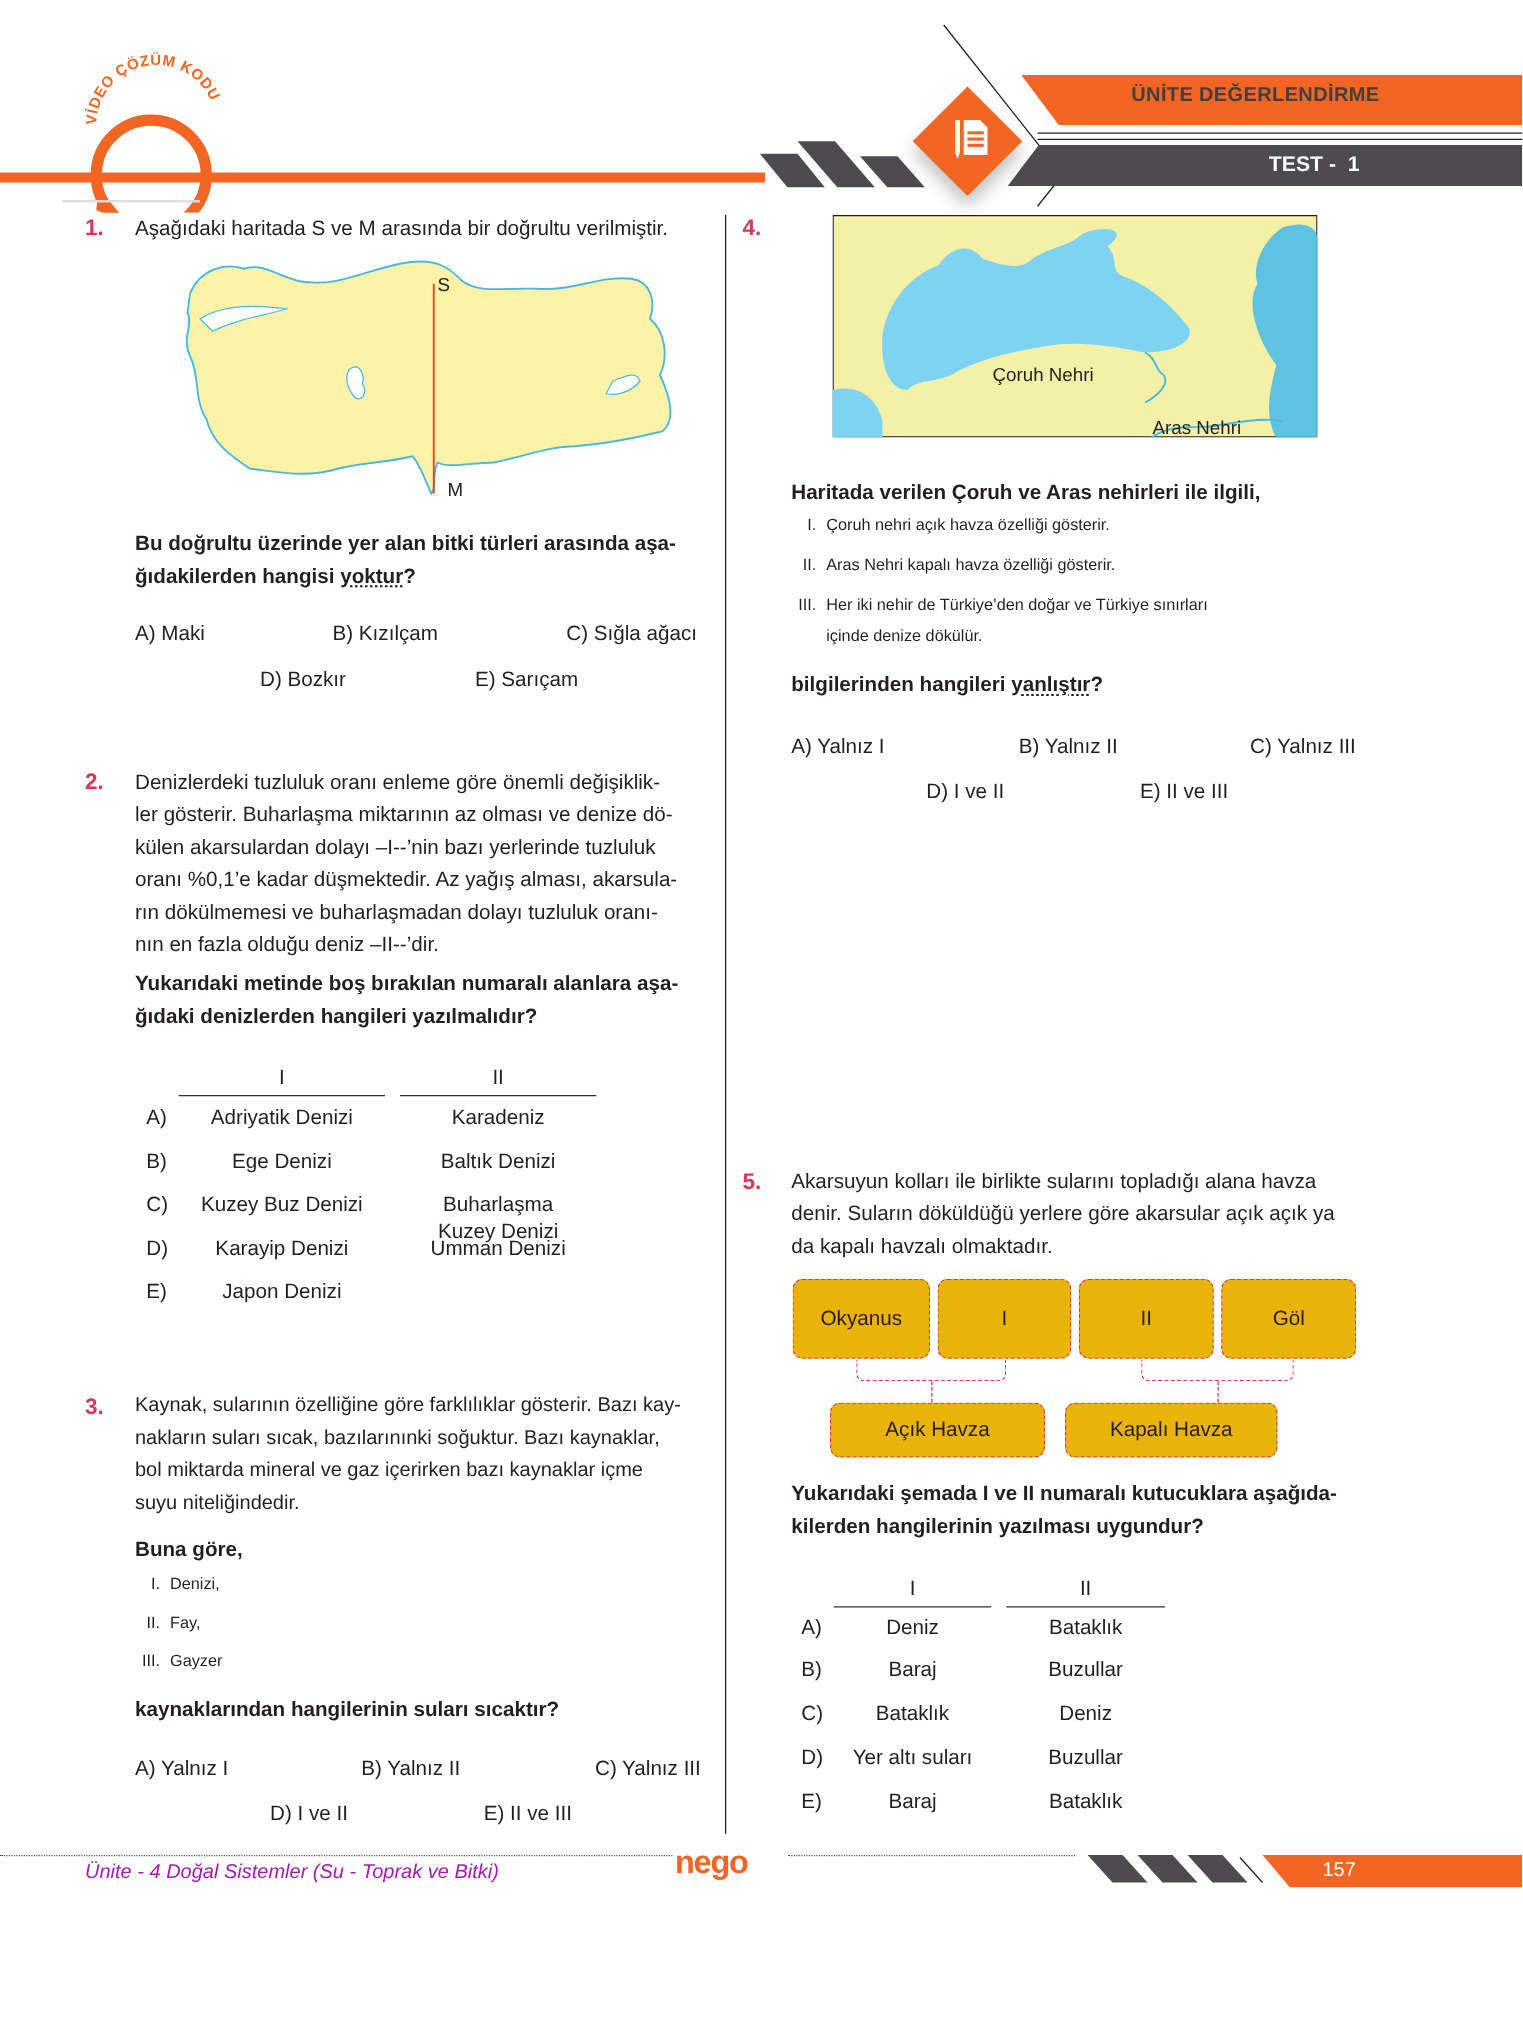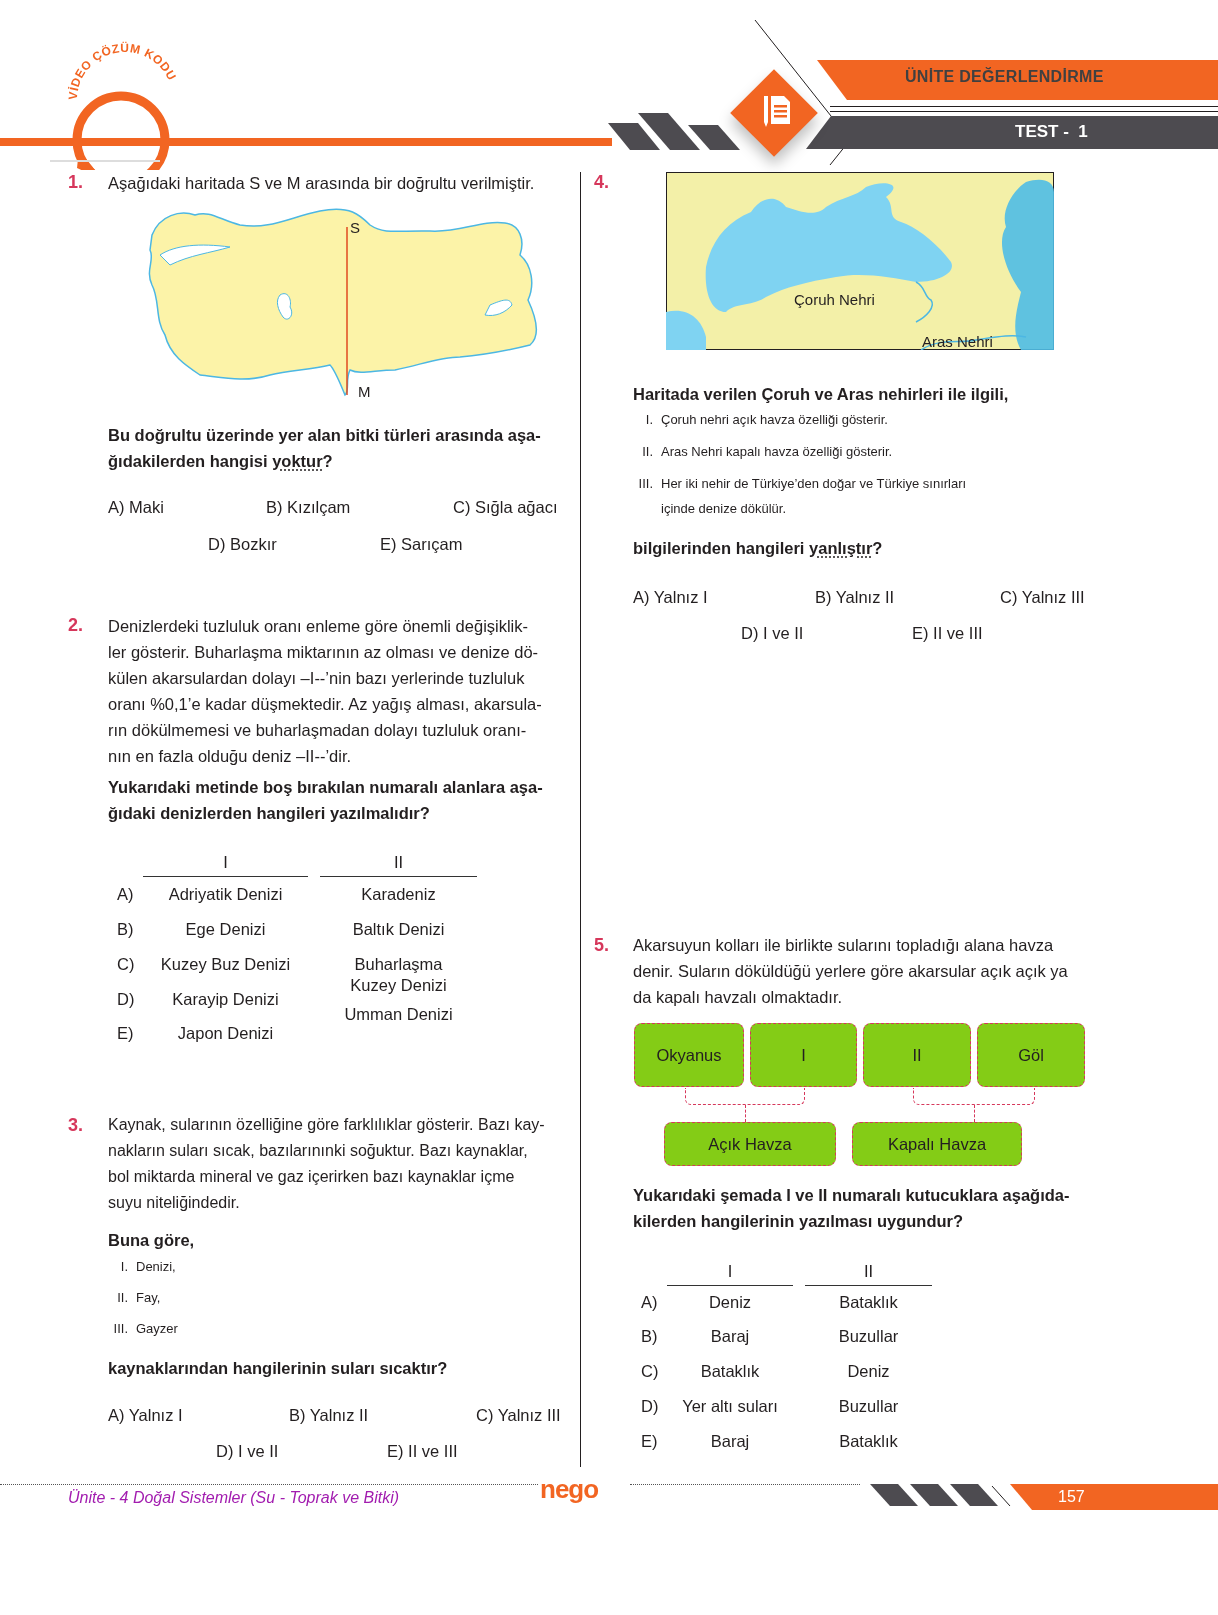--- a/index.html
+++ b/index.html
@@ -9,21 +9,21 @@
   .txt { font-size:16.5px; line-height:26px; }
   .qnum { position:absolute; color:#d6375b; font-weight:bold; font-size:18px; }
   .bold { font-weight:bold; }
   .u { text-decoration:underline; text-decoration-style:dotted; text-underline-offset:3px; }
   .opt { position:absolute; font-size:16.5px; white-space:nowrap; }
   .rom { position:absolute; font-size:13px; white-space:nowrap; }
   .rom .n { display:inline-block; width:28px; text-align:right; margin-right:8px; }
   .tbl-h { position:absolute; font-size:16.5px; text-align:center; border-bottom:1px solid #333; padding-bottom:4px; }
   .tbl-l { position:absolute; font-size:16.5px; }
   .tbl-c { position:absolute; font-size:16.5px; text-align:center; }
-  .box { position:absolute; border:1.5px dashed #d6375b; background:#84cc16; border-radius:8px;
+  .box { position:absolute; border:1.5px dashed #d6375b; background:#eab308; border-radius:8px;
          display:flex; align-items:center; justify-content:center; font-size:16.5px; box-sizing:border-box; }
   .link { position:absolute; border:1.5px dashed #d6375b; border-top:none; border-radius:0 0 6px 6px; box-sizing:border-box; }
   .vlink { position:absolute; border-left:1.5px dashed #d6375b; width:0; }
 </style>
 </head>
 <body>
 
 <div>
 
   <svg class="abs" style="left:55px;top:40px;" width="140" height="130">
@@ -125,21 +125,21 @@
     <div class="tbl-c" style="left:320px;top:920px;width:157px;">Baltık Denizi</div>
   </div>
   <div>
     <div class="tbl-l" style="left:117px;top:955px;">C)</div>
     <div class="tbl-c" style="left:143px;top:955px;width:165px;">Kuzey Buz Denizi</div>
     <div class="tbl-c" style="left:320px;top:955px;width:157px;">Buharlaşma</div>
   </div>
   <div>
     <div class="tbl-l" style="left:117px;top:990px;">D)</div>
     <div class="tbl-c" style="left:143px;top:990px;width:165px;">Karayip Denizi</div>
-    <div class="tbl-c" style="left:320px;top:990px;width:157px;margin-top:15px;">Umman Denizi</div>
+    <div class="tbl-c" style="left:320px;top:990px;width:157px;">Umman Denizi</div>
   </div>
   <div>
     <div class="tbl-l" style="left:117px;top:1024px;">E)</div>
     <div class="tbl-c" style="left:143px;top:1024px;width:165px;">Japon Denizi</div>
     <div class="tbl-c" style="left:320px;top:976px;width:157px;text-align:center;">Kuzey Denizi</div>
   </div>
 </div>
 
 <div>
   <div class="qnum" style="left:68px;top:1115px;">3.</div>

